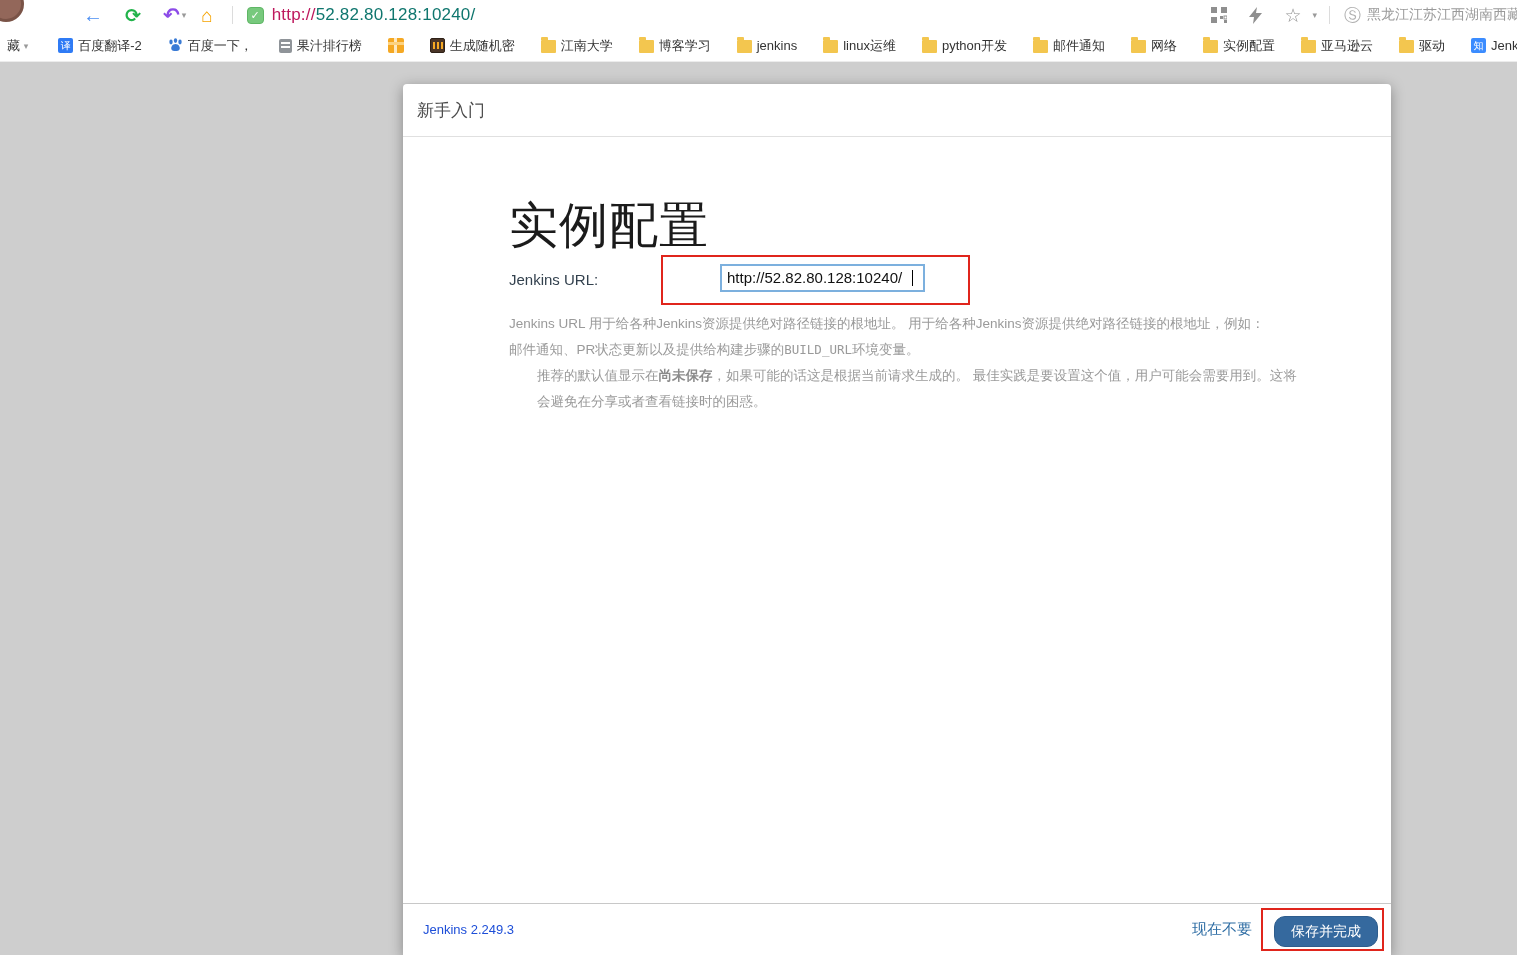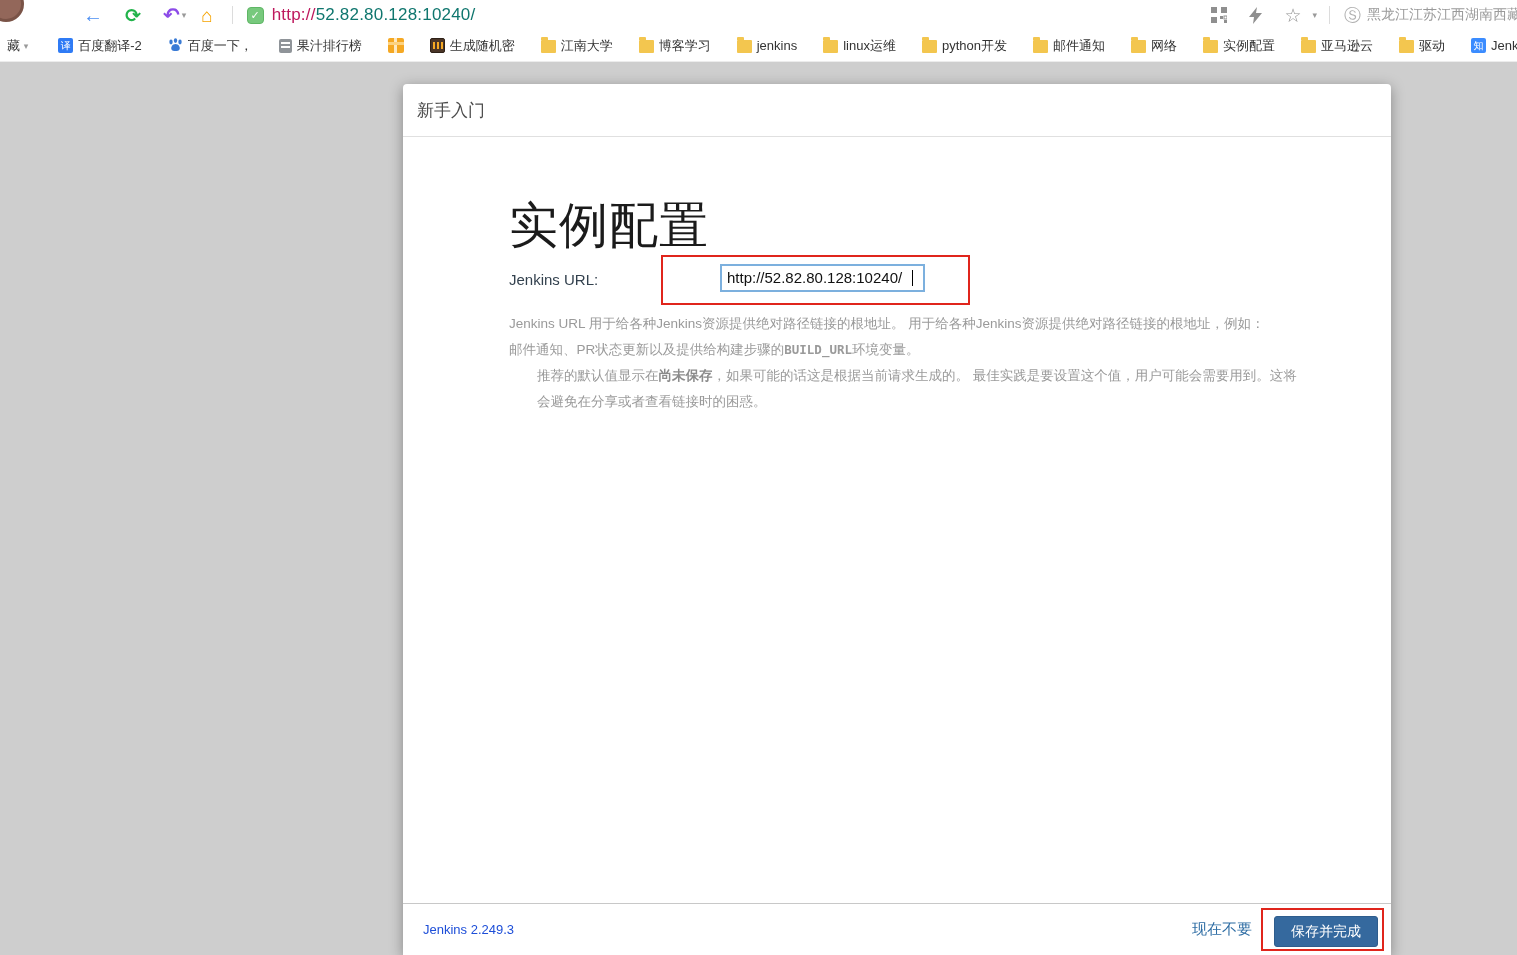--- a/index.html
+++ b/index.html
@@ -65,30 +65,30 @@
   .url-label { width:152px; font-size:15px; color:#33414e; }
   .annot-input { border:2px solid #e0251c; padding:7px 43px 11px 57px; }
   .iwrap { position:relative; display:inline-block; }
   .jk-input { width:205px; height:28px; border:2px solid #7cb0de; font-size:15px; color:#111; padding:0 5px;
     font-family:"Liberation Sans","DejaVu Sans",sans-serif; outline:none; }
   .cursor-bar { position:absolute; left:192px; top:6px; width:1px; height:16px; background:#000; }
 
   .desc { width:766px; font-size:13.5px; color:#9a9a9a; line-height:26px; }
   .desc-1 { margin-top:6px; }
   .desc-2 { margin-top:0;margin-left:28px; }
-  .desc code { font-family:"DejaVu Sans Mono","Liberation Mono",monospace; font-size:12.5px;font-weight:bold; }
+  .desc code { font-family:"DejaVu Sans Mono","Liberation Mono",monospace; font-size:12.5px; }
   .desc b { color:#8b8b8b; }
 
   .dlg-footer { position:absolute; left:0; bottom:0; width:100%; height:52px; border-top:1px solid #c8c8c8;
     display:flex; align-items:center; padding:0 7px 0 20px; }
   .version { font-size:13px; color:#1d4ed8; }
   .f-spacer { flex:1; }
   .not-now { font-size:15px; color:#2e6da4; margin-right:9px; cursor:pointer;text-align:right; }
   .annot-btn { border:2px solid #e0251c; padding:6px 4px 2px 11px; }
-  .save-btn { background:#35699e; color:#fff; border:1px solid #2e5d8d; border-radius:3px; font-size:14px;
+  .save-btn { background:#35699e; color:#fff; border:1px solid #2e5d8d; border-radius:11px; font-size:14px;
     height:31px; padding:0 16px; cursor:pointer; font-family:"Liberation Sans","DejaVu Sans",sans-serif; }
 </style>
 </head>
 <body>
 
 <div class="toolbar">
   <div class="avatar-partial"></div>
   <span class="tb-ic ic-back">←</span>
   <span class="tb-ic ic-refresh">⟳</span>
   <span class="tb-ic ic-undo">↶</span>

